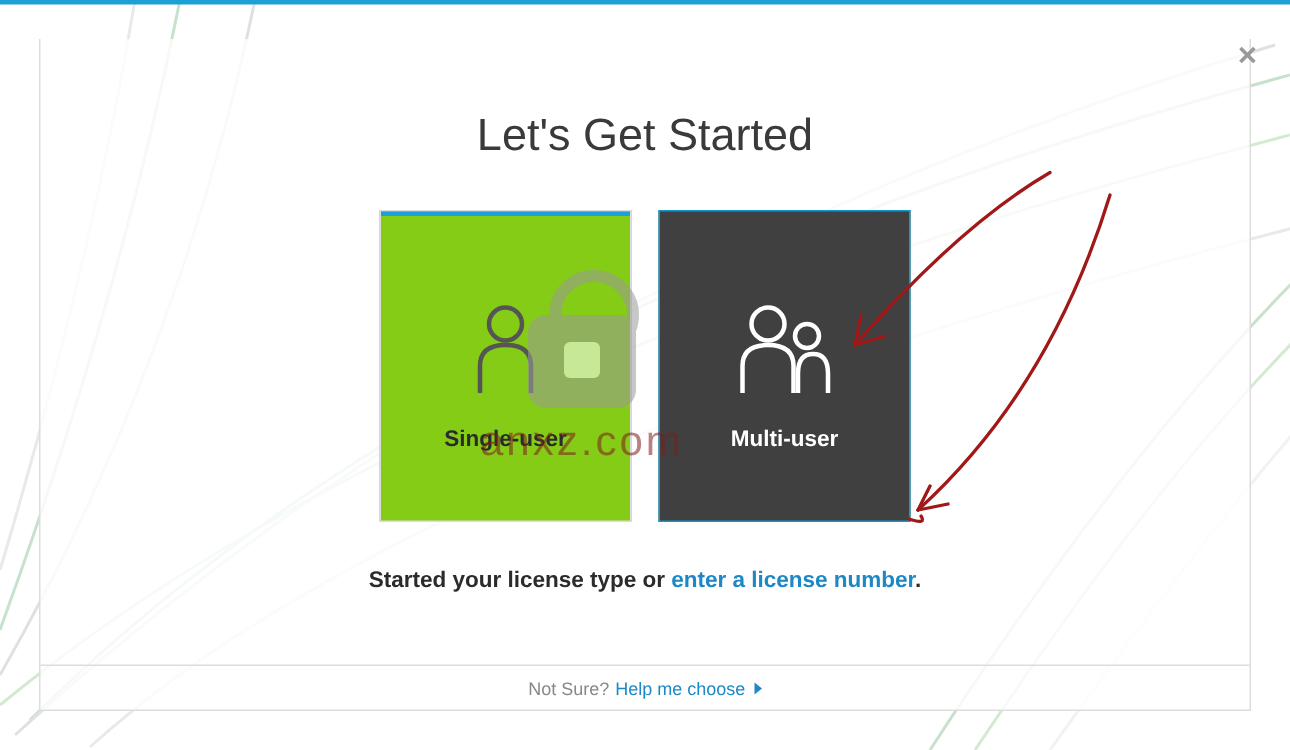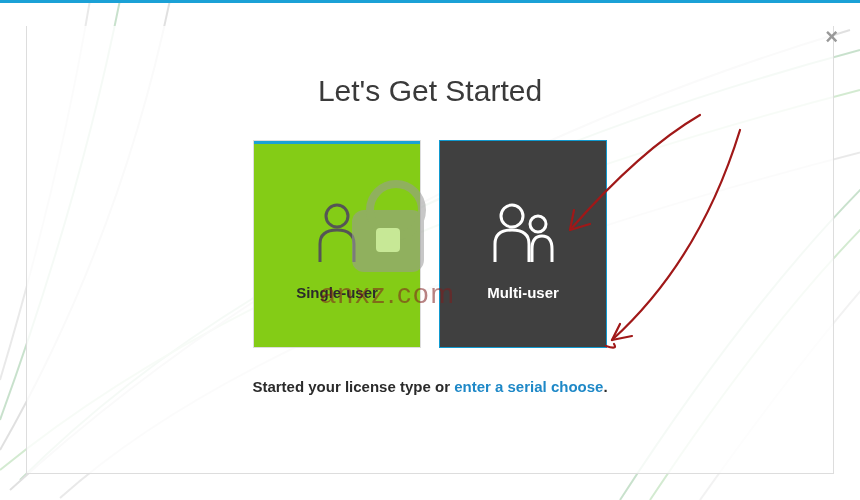--- a/index.html
+++ b/index.html
@@ -207,23 +207,28 @@
           <circle cx="50" cy="22" r="8" stroke="#fff" stroke-width="3" fill="none"></circle>
           <path d="M 44 60 L 44 47 Q 44 34 54 34 Q 64 34 64 47 L 64 60" stroke="#fff" stroke-width="3" fill="none"></path>
         </svg>
       </div>
       <div class="card-label">Multi-user</div>
     </div>
 
   </div>
 
   <div class="subtitle">
-    <span>Started your license type or </span><span class="link">enter a serial choose</span><span>.</span>
+    <span>Started your license type or </span><span class="link">enter a license number</span><span>.</span>
   </div>
 
+  <div class="footer">
+    <span>Not Sure?</span>
+    <span class="help-link">Help me choose</span>
+    <span class="tri"></span>
+  </div>
 </div>
 
 <div class="watermark">
   <div class="wm-lock"></div>
   <div class="wm-text">anxz.com</div>
 </div>
 
 <svg class="annot" width="860" height="500" viewBox="0 0 860 500">
   <g stroke="#a01818" stroke-width="2.2" fill="none" stroke-linecap="round">
     <path d="M 700 115 Q 640 150 570 230"></path>

